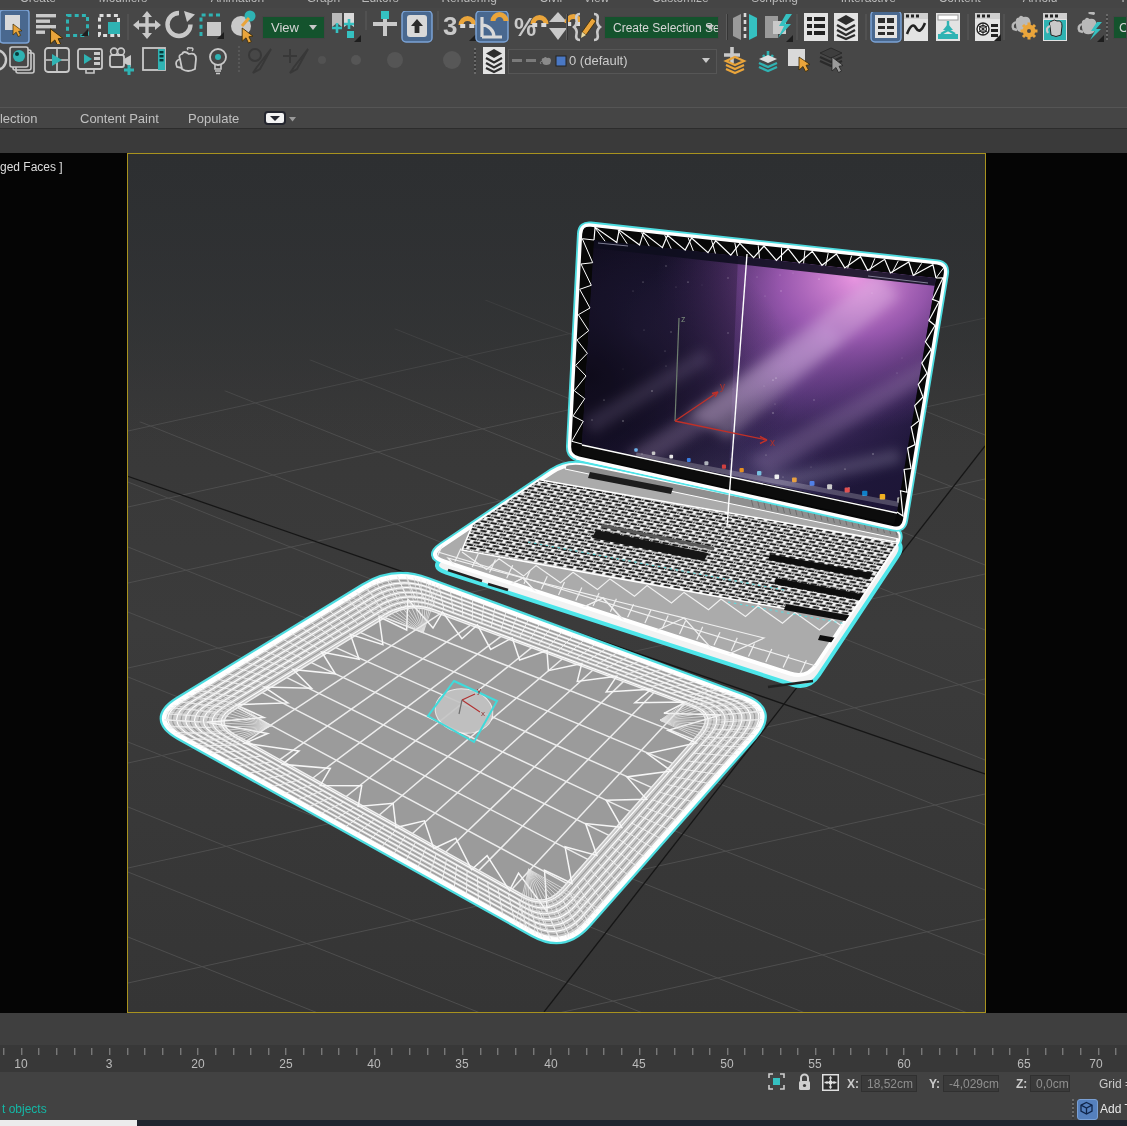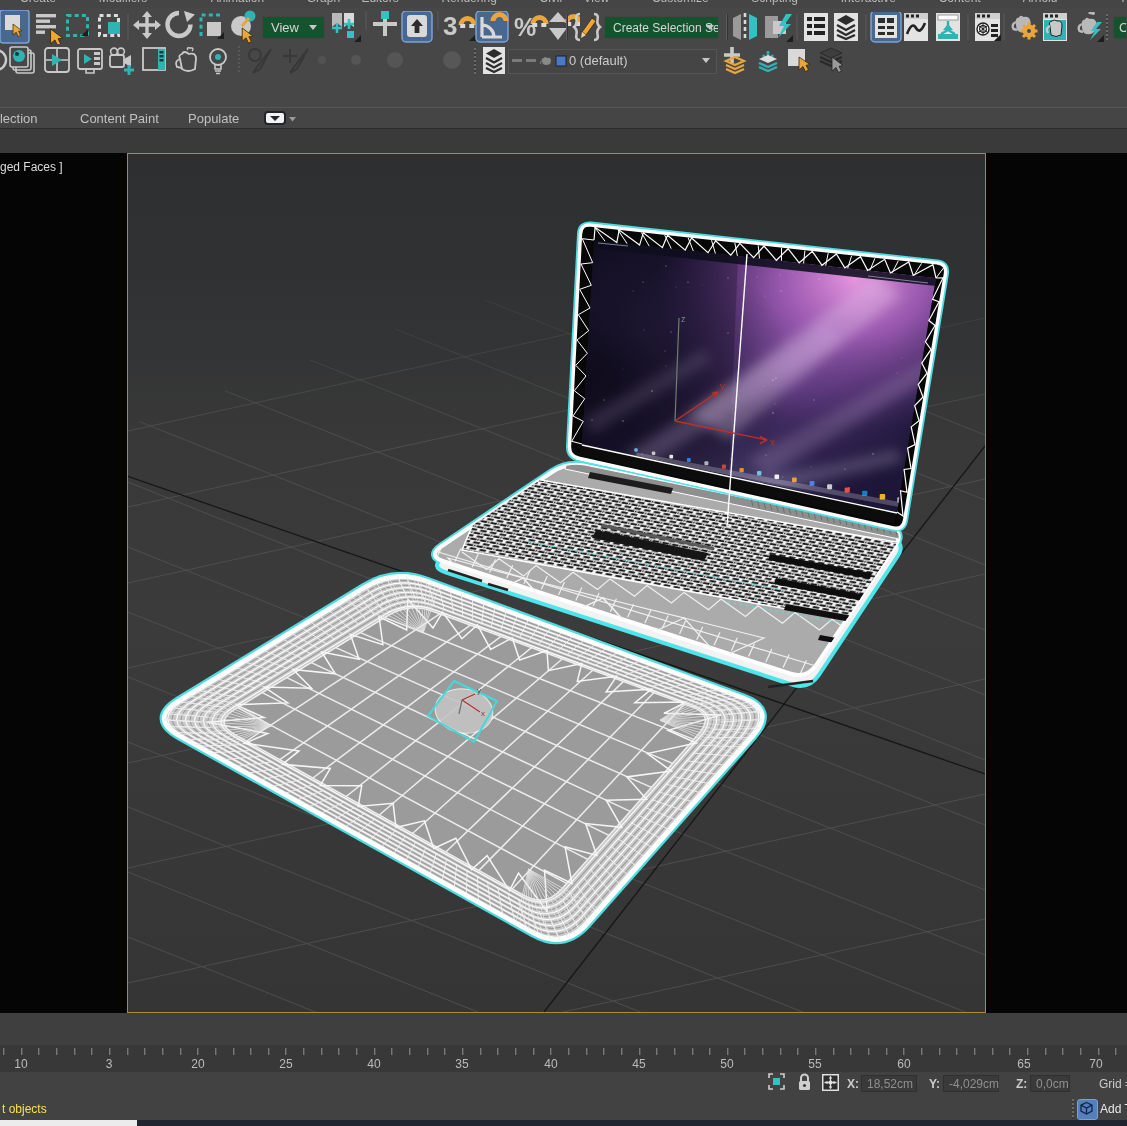--- a/index.html
+++ b/index.html
@@ -971,21 +971,21 @@
  </g>
 </svg>
 
 <div class="xyz" style="left:847px;">X:</div>
 <div class="field" style="left:861px;width:56px;">18,52cm</div>
 <div class="xyz" style="left:929px;">Y:</div>
 <div class="field" style="left:943px;width:56px;">-4,029cm</div>
 <div class="xyz" style="left:1016px;">Z:</div>
 <div class="field" style="left:1030px;width:40px;">0,0cm</div>
 <div class="abs" style="left:1099px;top:1077px;color:#cccccc;font-size:12px;white-space:nowrap;">Grid =</div>
-<div class="abs" style="left:2px;top:1102px;color:#fde047;font-size:12px;">t objects</div>
+<div class="abs" style="left:2px;top:1102px;color:#14b8a6;font-size:12px;">t objects</div>
 <div class="dotsep" style="left:1072px;top:1099px;height:20px;"></div>
 <div class="abs" style="left:1077px;top:1099px;width:19px;height:19px;background:#5580bd;border:1px solid #7aa0d4;border-radius:3px;">
   <svg width="17" height="17" viewBox="0 0 17 17" style="position:absolute;left:0;top:0;">
     <path d="M8.5 2.5 L14 5.2 L14 11.2 L8.5 14 L3 11.2 L3 5.2 Z" fill="none" stroke="#10254a" stroke-width="1.3"></path>
     <path d="M3 5.2 L8.5 8 L14 5.2 M8.5 8 L8.5 14" fill="none" stroke="#10254a" stroke-width="1.3"></path>
   </svg>
 </div>
 <div class="abs" style="left:1100px;top:1102px;color:#e8e8e8;font-size:12px;white-space:nowrap;">Add T</div>
 
 <div class="abs" style="left:0;top:1120px;width:1127px;height:6px;background:#20242e;"></div>

